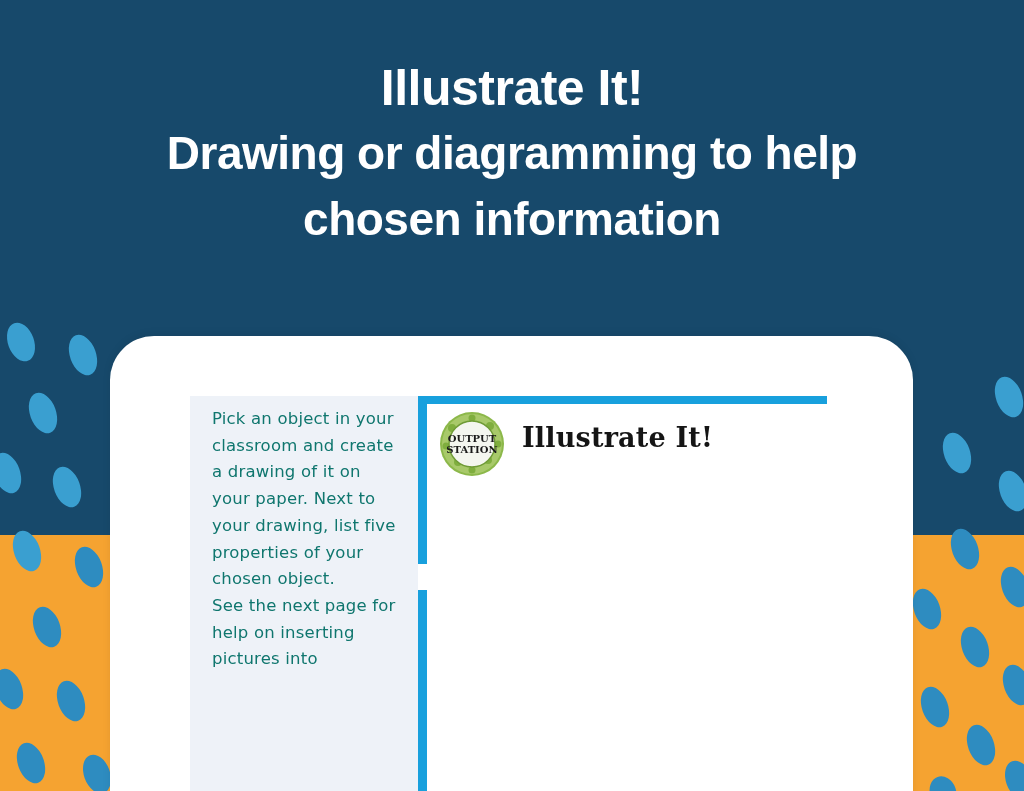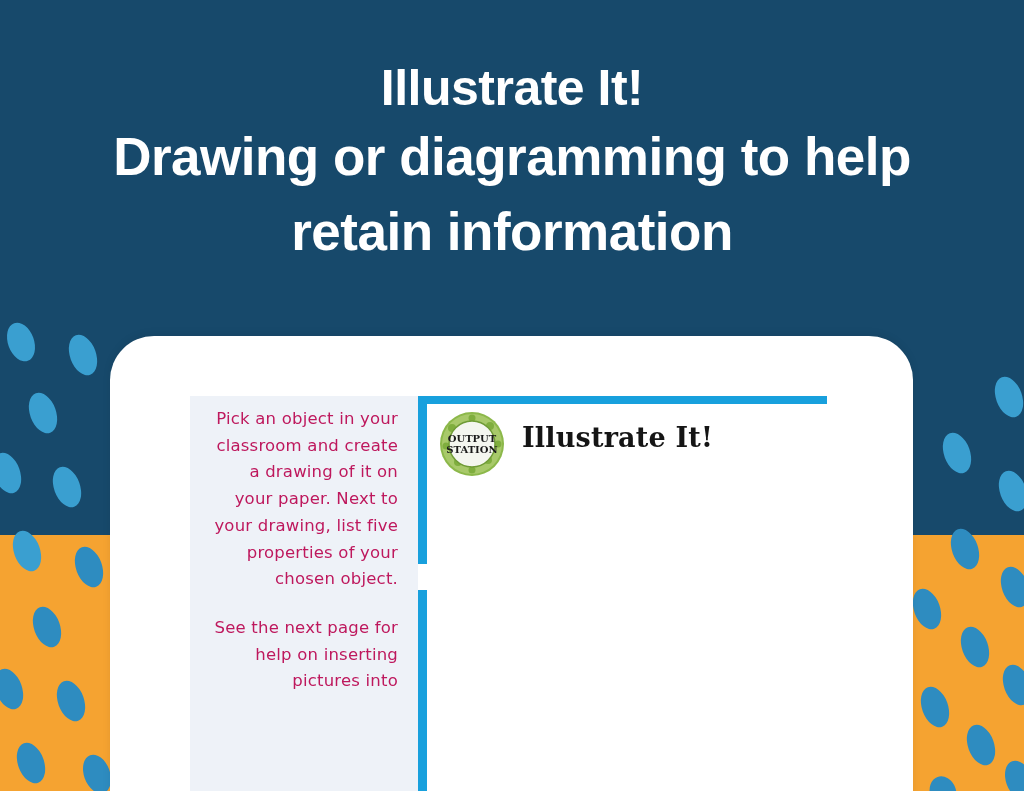--- a/index.html
+++ b/index.html
@@ -16,21 +16,21 @@
   .dot{position:absolute;border-radius:50%;background:#3a9fd0;transform:rotate(-20deg);}
   .dot.dark{background:#2e8cc0;}
 
   
   .title-wrap{position:absolute;left:0;top:62px;width:1024px;text-align:center;z-index:5;}
   .title-1{
     color:#ffffff;font-size:50px;font-weight:bold;line-height:1.06;
     letter-spacing:-0.5px;margin:0;
   }
   .title-2{
-    color:#ffffff;font-size:53px;font-weight:bold;line-height:1.22;
+    color:#ffffff;font-size:46px;font-weight:bold;line-height:1.22;
     letter-spacing:-0.5px;margin:0;padding-top:10px;
   }
 
   
   .device{
     position:absolute;left:110px;top:336px;width:803px;height:500px;
     background:#ffffff;border-radius:44px 44px 0 0;
     box-shadow:0 -2px 8px rgba(0,0,0,0.07);
     z-index:4;overflow:hidden;
   }
@@ -40,26 +40,25 @@
   }
   
   .doc-side{
     position:absolute;left:0;top:0;width:228px;height:440px;
     background:#eef2f8;
     padding:10px 20px 0 22px;
     box-sizing:border-box;
   }
   .side-text{
     font-family:"DejaVu Sans", sans-serif;
-    font-size:16.5px;line-height:1.62;color:#be185d;
+    font-size:16.5px;line-height:1.62;color:#0f766e;
     letter-spacing:0.2px;
     margin:0;
-    text-align:right;
   }
-  .side-text.second{margin-top:22px;}
+  .side-text.second{}
 
   
   .doc-vbar{position:absolute;left:228px;top:0;width:9px;height:440px;background:#18a0dd;}
   .doc-vbar-gap{position:absolute;left:228px;top:168px;width:9px;height:26px;background:#ffffff;}
   
   .doc-hbar{position:absolute;left:228px;top:0;width:409px;height:8px;background:#18a0dd;}
 
   
   .doc-head{position:absolute;left:248px;top:12px;width:400px;height:80px;}
   .seal{
@@ -104,21 +103,21 @@
   <div class="dot dark" style="left:1004px;top:664px;width:26px;height:42px;"></div>
   <div class="dot dark" style="left:922px;top:686px;width:26px;height:42px;"></div>
   <div class="dot dark" style="left:968px;top:724px;width:26px;height:42px;"></div>
   <div class="dot dark" style="left:1006px;top:760px;width:26px;height:40px;"></div>
   <div class="dot dark" style="left:930px;top:776px;width:26px;height:32px;"></div>
 </div>
 
 <div class="title-wrap">
   <div class="title-1">Illustrate It!</div>
   <div class="title-2">Drawing or diagramming to help</div>
-  <div class="title-2">retain information</div>
+  <div class="title-2">chosen information</div>
 </div>
 
 <div class="device">
   <div class="doc">
 
     <div class="doc-side">
       <p class="side-text">Pick an object in your classroom and create a drawing of it on your paper. Next to your drawing, list five properties of your chosen object.</p>
       <p class="side-text second">See the next page for help on inserting pictures into</p>
     </div>
 

